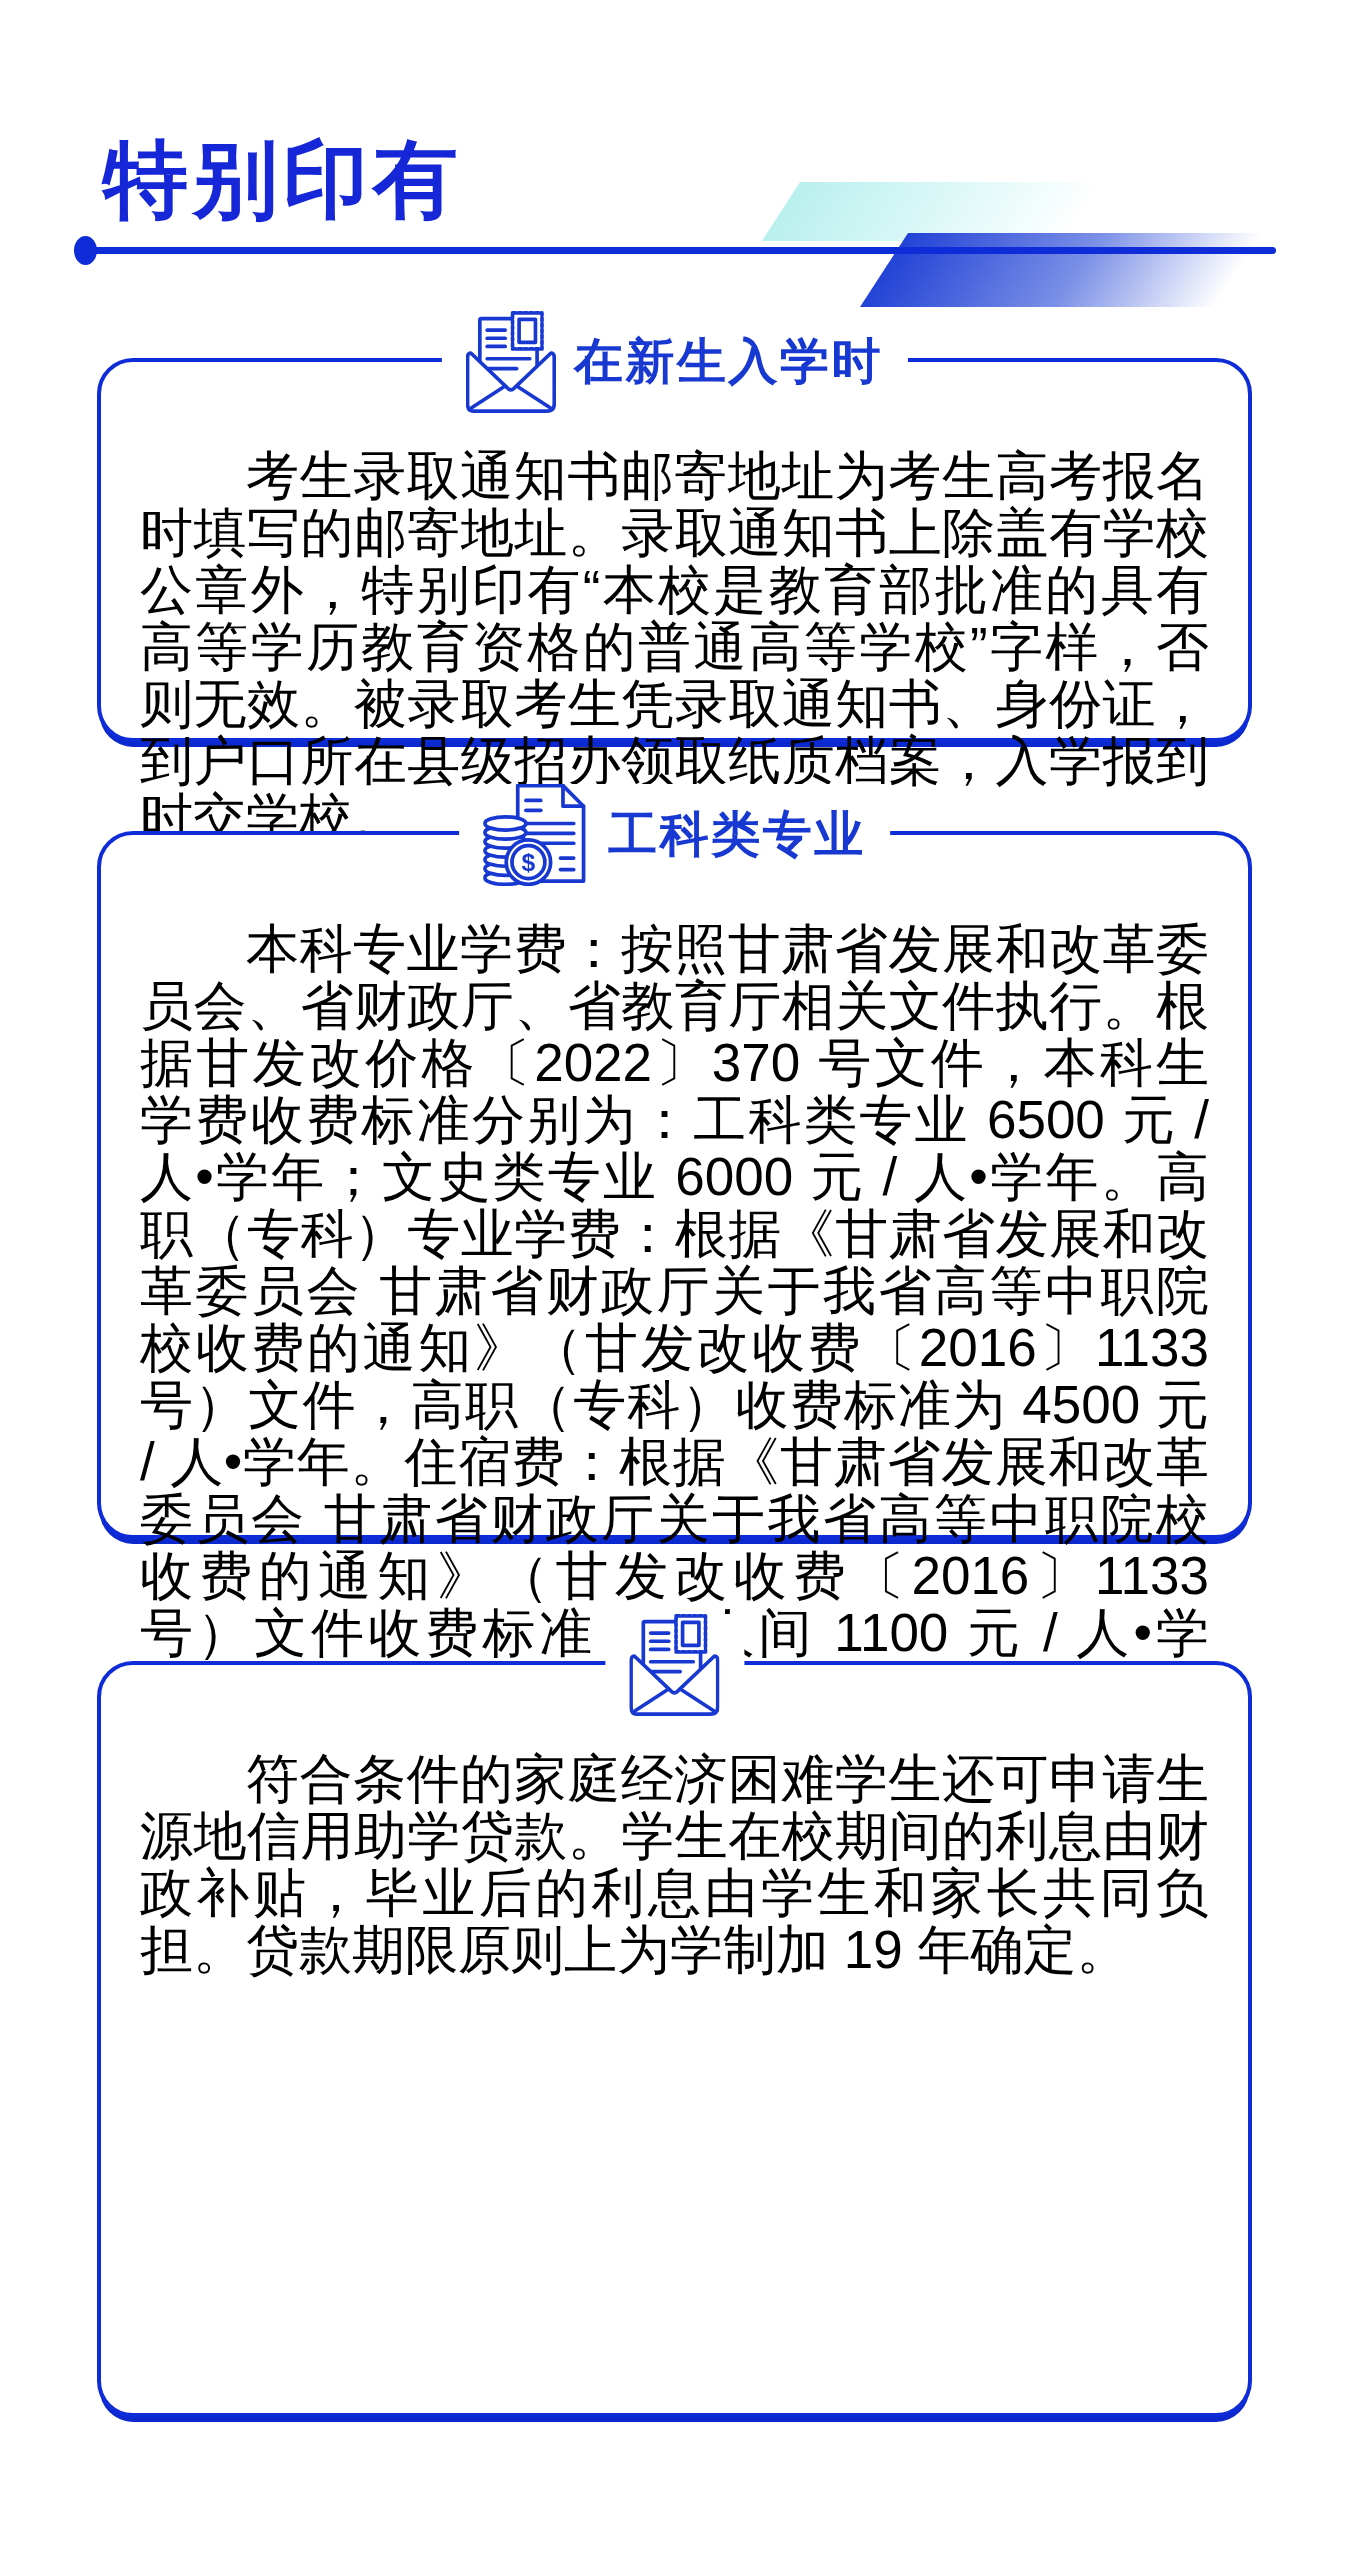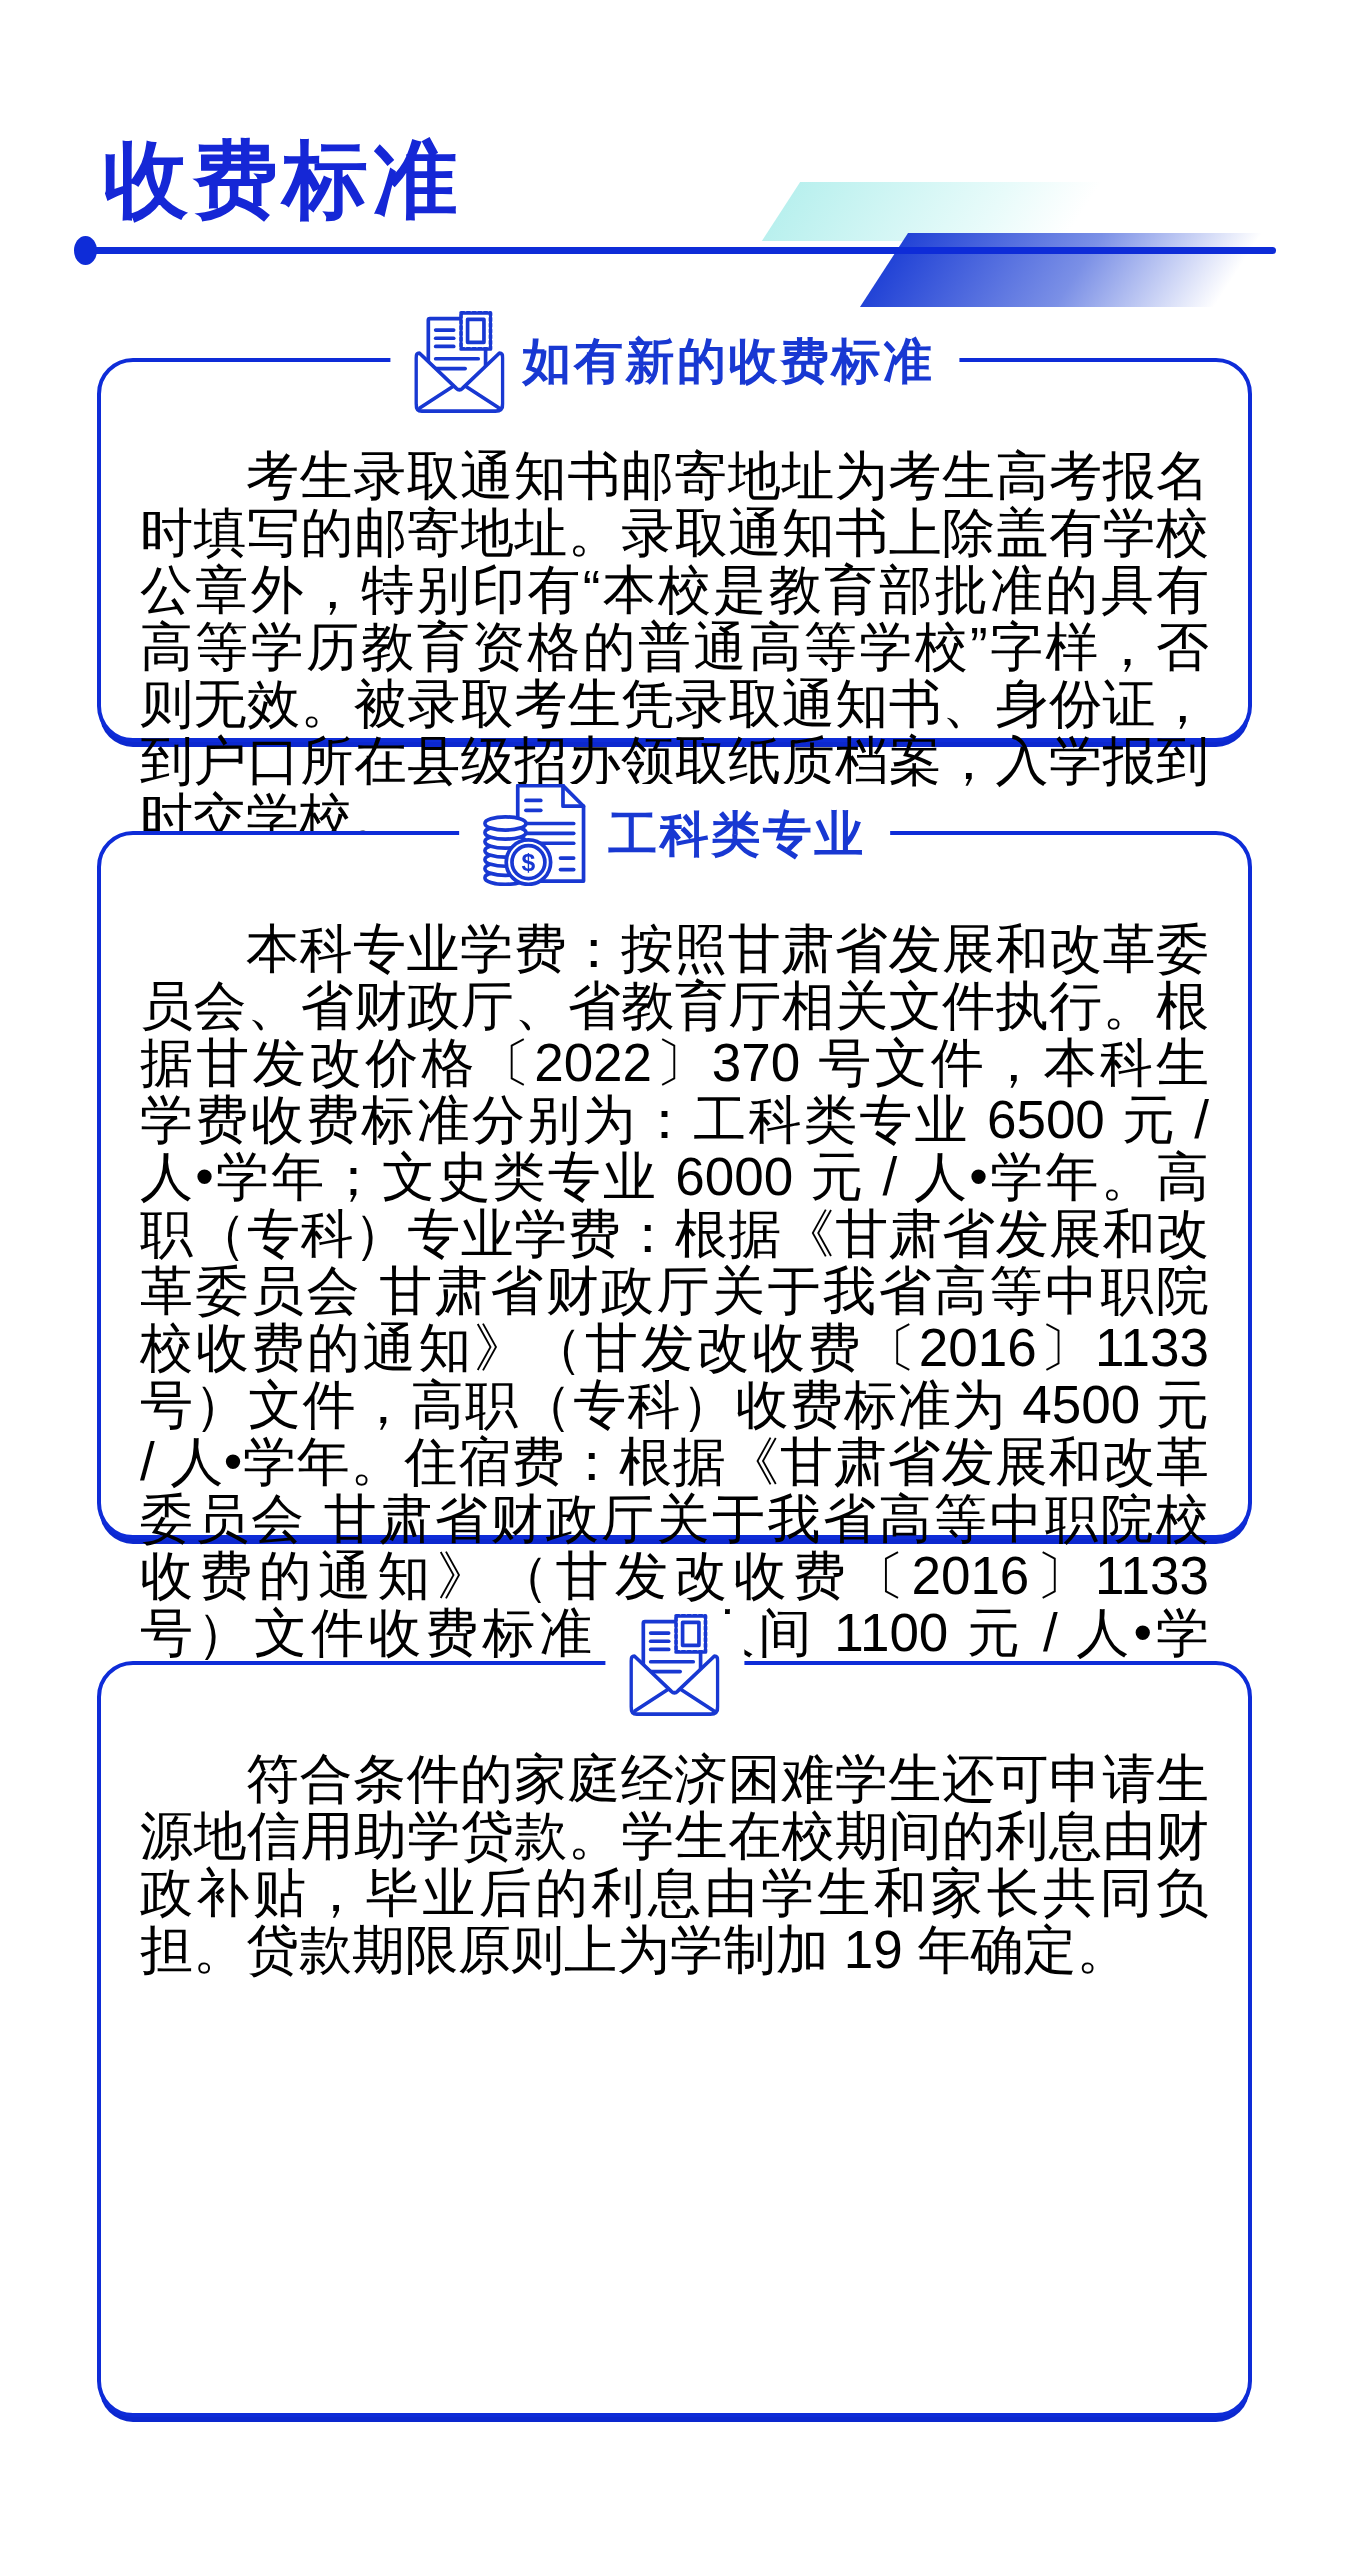--- a/index.html
+++ b/index.html
@@ -33,21 +33,21 @@
   .icon svg{display:block;}
   .card-body{padding:85px 39px 0;font-size:53px;line-height:57px;color:#000;
              text-align:justify;}
   .card-body p{margin:0;text-indent:2em;}
 </style>
 </head>
 <body>
 
 <div class="page">
 
-  <h1 class="page-title">收费标准</h1>
+  <h1 class="page-title">特别印有</h1>
   <div class="deco-cyan"></div>
   <div class="deco-blue"></div>
   <div class="title-rule">
     <span class="rule-dot"></span>
   </div>
 
   <section class="card" id="card-mailing">
     <div class="card-header">
       <span class="icon">
         <svg width="90" height="102" viewBox="0 0 110 124" fill="none" stroke="#1838d2" stroke-width="4.5" stroke-linecap="round" stroke-linejoin="round">
@@ -57,21 +57,21 @@
           <line x1="26" y1="43" x2="48" y2="43"></line>
           <line x1="26" y1="58" x2="78" y2="58"></line>
           <line x1="26" y1="70" x2="62" y2="70"></line>
           <rect x="57" y="2" width="36" height="44" fill="#fff" stroke-dasharray="4 3"></rect>
           <rect x="65" y="10" width="20" height="28" stroke-dasharray="none"></rect>
           <path d="M9,122 Q2,122 2,113 L2,57 Q2,51 6,51 L51,94 Q55,98 59,94 L104,51 Q108,51 108,57 L108,113 Q108,122 99,122 Z" fill="#fff"></path>
           <path d="M7,118 L47,92"></path>
           <path d="M103,118 L63,92"></path>
         </svg>
       </span>
-      <h2>如有新的收费标准</h2>
+      <h2>在新生入学时</h2>
     </div>
     <div class="card-body">
       <p>考生录取通知书邮寄地址为考生高考报名时填写的邮寄地址。录取通知书上除盖有学校公章外，特别印有“本校是教育部批准的具有高等学历教育资格的普通高等学校”字样，否则无效。被录取考生凭录取通知书、身份证，到户口所在县级招办领取纸质档案，入学报到时交学校。</p>
     </div>
   </section>
 
   <section class="card" id="card-fees">
     <div class="card-header">
       <span class="icon">
         <svg width="107" height="102" viewBox="0 0 130 124" fill="none" stroke="#1838d2" stroke-width="4.5" stroke-linecap="round" stroke-linejoin="round">

